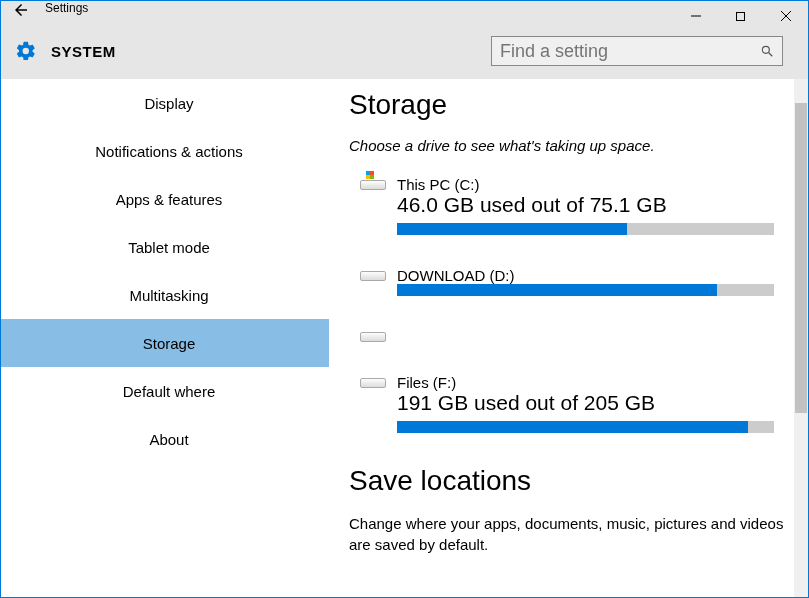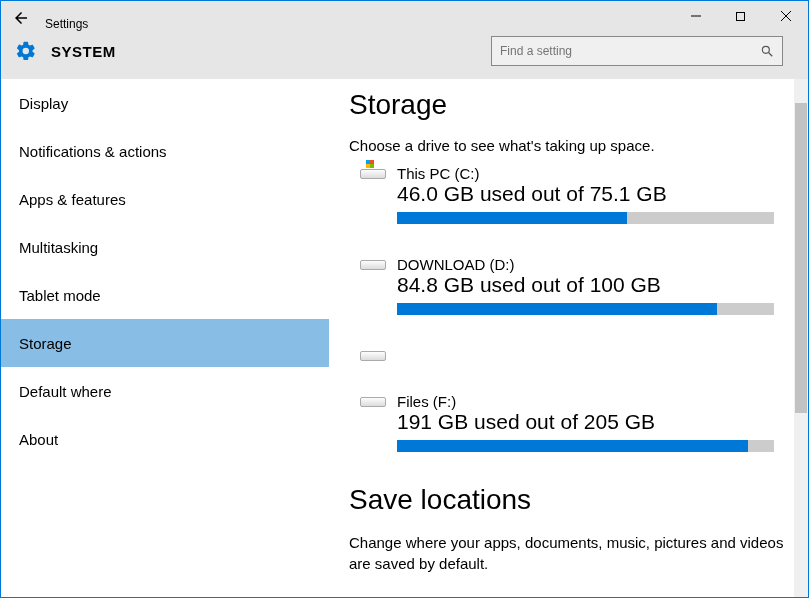--- a/index.html
+++ b/index.html
@@ -1,46 +1,46 @@
 <!DOCTYPE html>
 <html><head>
 <meta charset="utf-8">
 <style>
   * { box-sizing: border-box; margin: 0; padding: 0; font-family: "Segoe UI", Tahoma, sans-serif; }
   html, body { width: 809px; height: 598px; overflow: hidden; background: #fff; }
   .window { width: 809px; height: 598px; border: 1px solid #0078d7; display: flex; flex-direction: column; }
 
   
-  .titlebar { height: 30px; background: #e6e6e6; display: flex; align-items: flex-end; }
+  .titlebar { height: 30px; background: #e6e6e6; display: flex; align-items: flex-start; }
   .titlebar .back { width: 40px; text-align: center; font-size: 16px; cursor: pointer; }
   .titlebar .title { flex: 1; font-size: 12px; padding-left: 4px; }
   .titlebar .ctrls { display: flex; }
   .titlebar .ctrl { width: 45px; height: 30px; display: flex; align-items: center; justify-content: center; cursor: pointer; font-size: 13px; }
   .titlebar .ctrl.max .sq { width: 9px; height: 9px; border: 1px solid #000; }
 
   
   .header { height: 48px; background: #e6e6e6; display: flex; align-items: center; padding: 0 25px 8px 14px; }
   .gear { width: 22px; height: 22px; margin-right: 14px; color: #0078d7; }
   .header-title { font-size: 15px; font-weight: 600; letter-spacing: 0.5px; }
   .search { margin-left: auto; width: 292px; height: 30px; border: 1px solid #888; background: #f0f0f0; display: flex; align-items: center; padding: 0 8px; }
-  .search input { flex: 1; border: none; background: transparent; outline: none; font-size: 12px; color: #000000; }
+  .search input { flex: 1; border: none; background: transparent; outline: none; font-size: 18px; color: #000000; }
   .search .mag { width: 14px; height: 14px; color: #555; }
 
   
   .body { flex: 1; display: flex; overflow: hidden; }
   .sidebar { width: 328px; background: #fff; }
-  .nav-item { height: 48px; display: flex; align-items: center; padding-left: 18px; font-size: 15px; cursor: pointer; }
+  .nav-item { height: 48px; display: flex; align-items: center; padding-left: 8px; font-size: 15px; cursor: pointer; justify-content: center; }
   .nav-item.selected { background: #88bde6; }
   .content-wrap { flex: 1; display: flex; }
   .content { flex: 1; padding: 10px 0 0 20px; overflow: hidden; }
   .scrollbar { width: 14px; background: #f0f0f0; position: relative; }
   .thumb { position: absolute; left: 1px; right: 1px; top: 24px; height: 310px; background: #c2c2c2; }
 
   h1.section { font-size: 28px; font-weight: 300; margin-bottom: 16px; }
-  .desc { font-size: 15px; margin-bottom: 11px; }
+  .desc { font-size: 15px; margin-bottom: 22px; font-style: italic; }
 
   .drive { display: flex; margin-bottom: 32px; padding-right: 20px; cursor: pointer; }
   .drive-icon { width: 48px; display: flex; align-items: flex-start; justify-content: center; padding-top: 4px; }
   .hd { width: 26px; height: 10px; background: linear-gradient(#fdfdfd,#dcdcdc); border: 1px solid #aaa; border-radius: 2px; position: relative; }
   .hd.win::before { content:""; position:absolute; top:-10px; left:5px; width:8px; height:8px; background: conic-gradient(#f25022 0 25%, #7fba00 0 50%, #ffb900 0 75%, #00a4ef 0); }
   .drive-info { flex: 1; }
   .drive-name { font-size: 15px; }
   .drive-used { font-size: 21px; margin-bottom: 6px; }
   .bar { height: 12px; background: #ccc; position: relative; }
   .bar .fill { position: absolute; left: 0; top: 0; bottom: 0; background: #0078d7; }
@@ -96,24 +96,24 @@
         <div class="nav-item">
           <span>Display</span>
         </div>
         <div class="nav-item">
           <span>Notifications &amp; actions</span>
         </div>
         <div class="nav-item">
           <span>Apps &amp; features</span>
         </div>
         <div class="nav-item">
-          <span>Multitasking</span>
+          <span>Tablet mode</span>
         </div>
         <div class="nav-item">
-          <span>Tablet mode</span>
+          <span>Multitasking</span>
         </div>
         <div class="nav-item selected">
           <span>Storage</span>
         </div>
         <div class="nav-item">
           <span>Default where</span>
         </div>
         <div class="nav-item">
           <span>About</span>
         </div>
@@ -135,21 +135,20 @@
                   <div class="fill" style="width: 61%;"></div>
                 </div>
               </div>
             </div>
             <div class="drive">
               <div class="drive-icon">
                 <div class="hd"></div>
               </div>
               <div class="drive-info">
                 <div class="drive-name">DOWNLOAD (D:)</div>
-                <div class="drive-used">84.8 GB used out of 100 GB</div>
                 <div class="bar">
                   <div class="fill" style="width: 85%;"></div>
                 </div>
               </div>
             </div>
             <div class="drive">
               <div class="drive-icon">
                 <div class="hd"></div>
               </div>
             </div>

